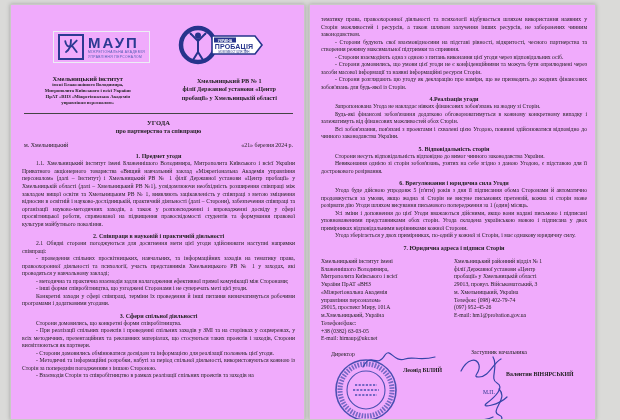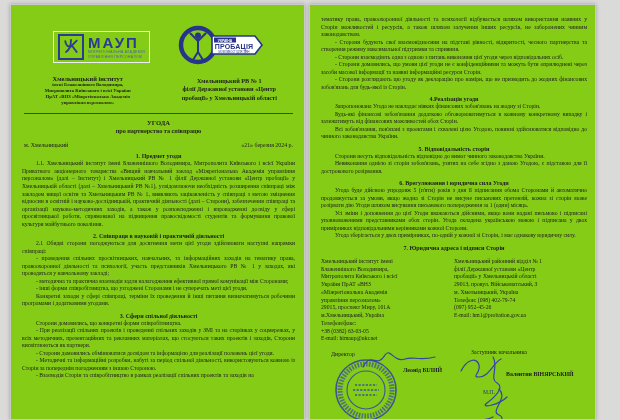--- a/index.html
+++ b/index.html
@@ -3,21 +3,21 @@
 <meta charset="utf-8">
 <style>
   html,body{margin:0;padding:0;}
   body{
     width:620px;height:420px;overflow:hidden;
     background:#d9d9d7;
     font-family:"Liberation Serif","DejaVu Serif",serif;
   }
   .photo{position:relative;width:620px;height:420px;background:#dadad8;}
   .page{
-    position:absolute;top:4px;height:416px;background:#84cc16;
+    position:absolute;top:4px;height:416px;background:#f0abfc;
     border:1px solid #c9c9c6;box-sizing:border-box;
     box-shadow:0 0 4px rgba(0,0,0,.25);
     overflow:hidden;color:#1e1e1e;
   }
   .page-left{left:10px;width:295px;padding:18px 9px 0 11px;}
   .page-right{left:309px;width:287px;padding:11px 8px 0 11px;}
 
   
   .logo-row{display:flex;justify-content:center;align-items:center;gap:26px;height:48px;margin-bottom:4px;}
   .maup{display:flex;align-items:center;gap:4px;border:1px solid #eceef4;padding:2px 4px;}

